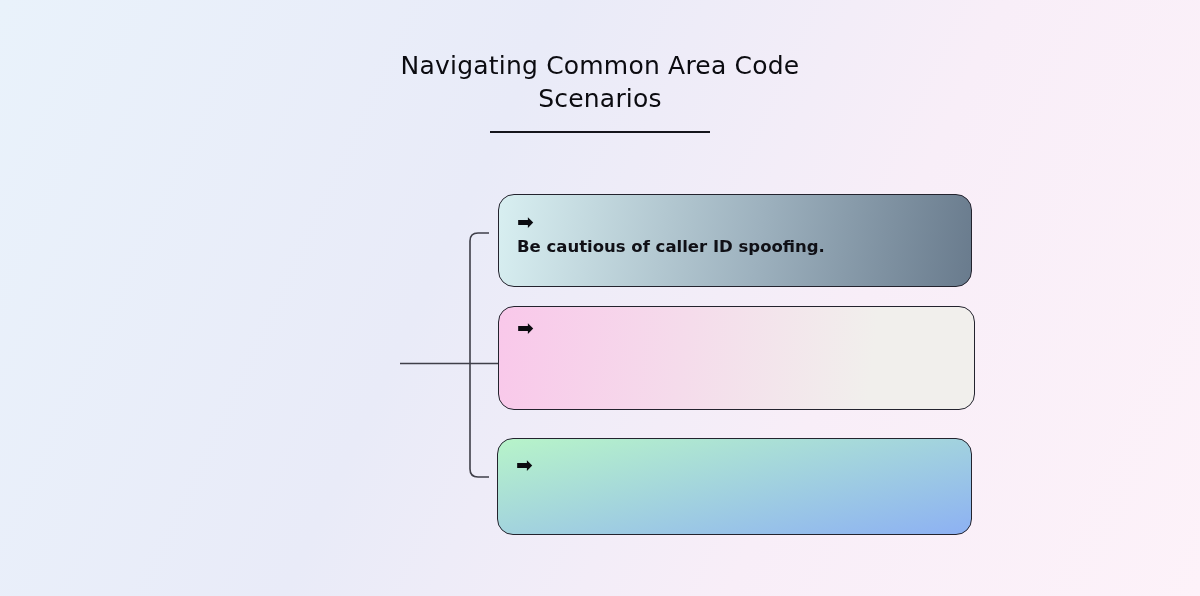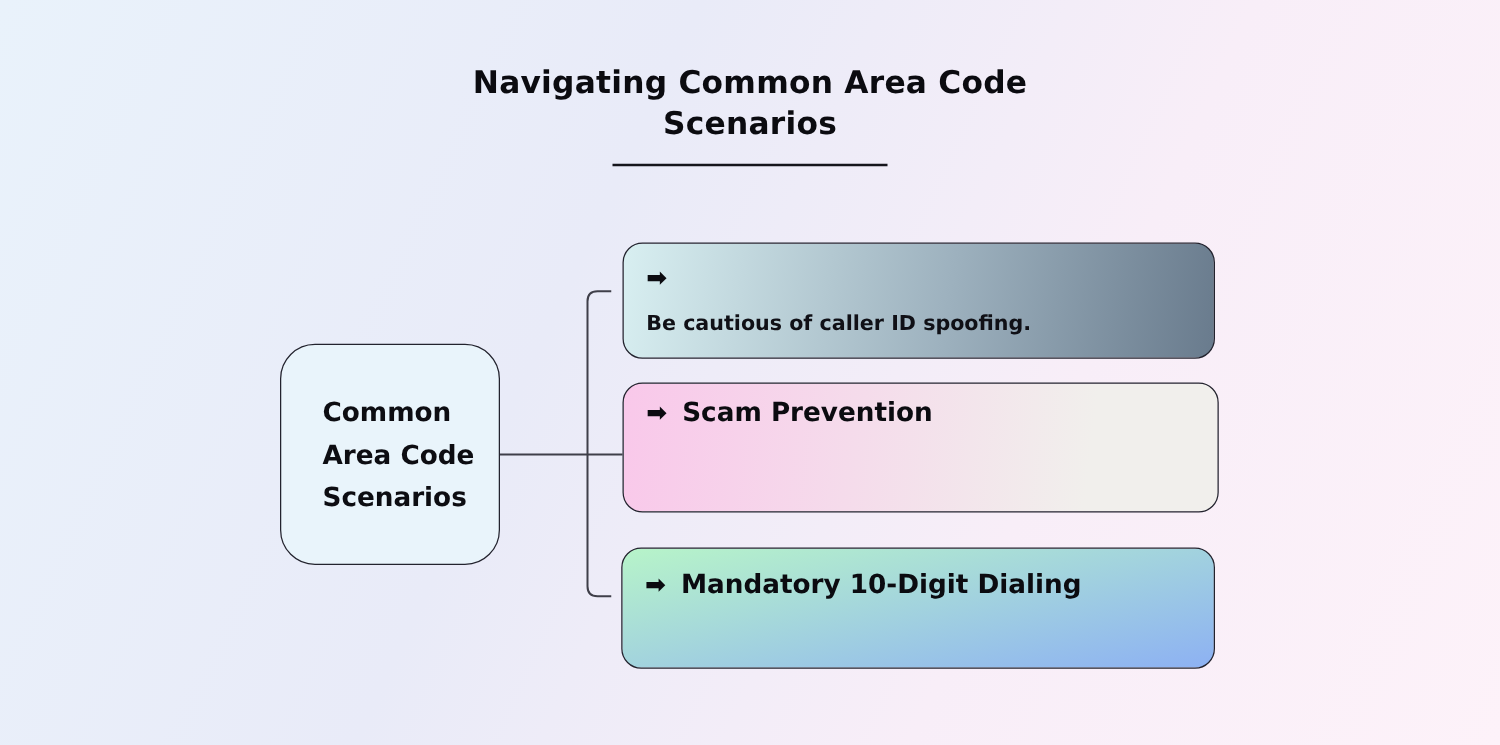--- a/index.html
+++ b/index.html
@@ -12,21 +12,21 @@
     font-family: "DejaVu Sans", sans-serif;
     color: #0d0d12;
   }
   .title {
     position: absolute;
     left: 370px;
     top: 50px;
     width: 460px;
     text-align: center;
     font-size: 25px;
-    font-weight: 700;
+    font-weight: 400;
     line-height: 1.3;
     letter-spacing: 0.2px;
     color: #0b0b10;
   }
   .title-underline {
     position: absolute;
     left: 490px;
     top: 131px;
     width: 220px;
     height: 2px;
@@ -85,59 +85,52 @@
     font-weight: 700;
     color: #0b0b10;
   }
   .card1 .card-title { margin-top: 17px; }
   .card2 .card-title { margin-top: 11px; }
   .card3 .card-title { margin-top: 16px; }
   .arrow-glyph { font-size: 20px; line-height: 1; }
   .card-desc {
     font-size: 16.5px;
     font-weight: 600;
-    margin-top: 16px;
+    margin-top: 4px;
     line-height: 1.38;
     color: #101016;
   }
   .card2 .card-desc { margin-top: 4px; max-width: 402px; }
 </style>
 </head>
 <body>
 
 <div class="stage">
 
   <div class="title">Navigating Common Area Code Scenarios</div>
   <div class="title-underline"></div>
 
   <svg class="connectors" width="1200" height="596" viewBox="0 0 1200 596">
     <path d="M400,363.5 L498,363.5" stroke="#3f3f49" stroke-width="1.6" fill="none"></path>
     <path d="M489,233 L478,233 Q470,233 470,241 L470,469 Q470,477 478,477 L489,477" stroke="#3f3f49" stroke-width="1.6" fill="none"></path>
   </svg>
 
-  <div class="root-node">
-    <div class="root-label">Common
-Area Code
-Scenarios</div>
-  </div>
 
   <div class="card card1">
     <div class="card-title">
       <span class="arrow-glyph">➡</span>
     </div>
     <div class="card-desc">Be cautious of caller ID spoofing.</div>
   </div>
 
   <div class="card card2">
     <div class="card-title">
       <span class="arrow-glyph">➡</span>
-      <span>Scam Prevention</span>
     </div>
   </div>
 
   <div class="card card3">
     <div class="card-title">
       <span class="arrow-glyph">➡</span>
-      <span>Mandatory 10-Digit Dialing</span>
     </div>
   </div>
 
 </div>
 
 </body></html>

